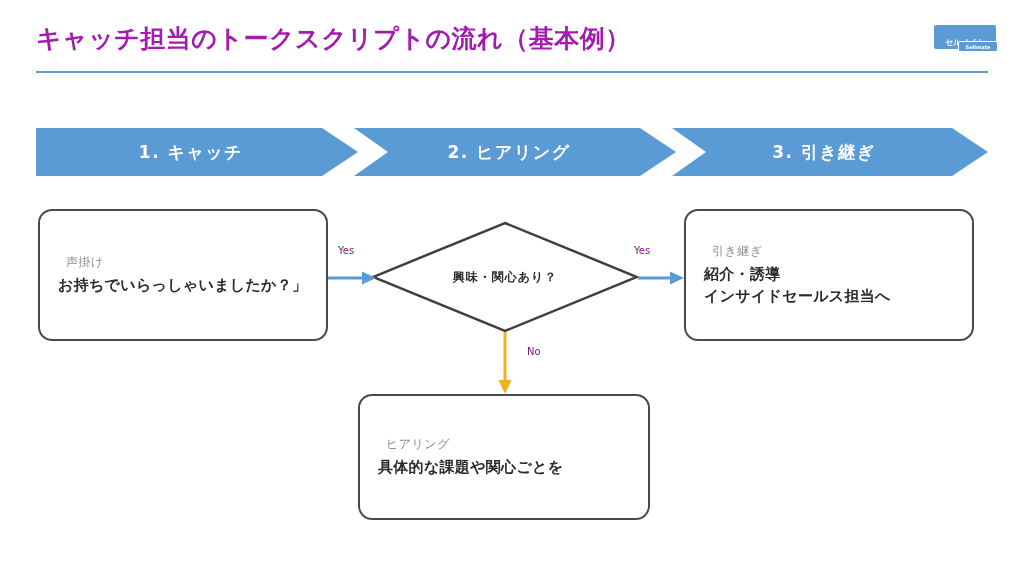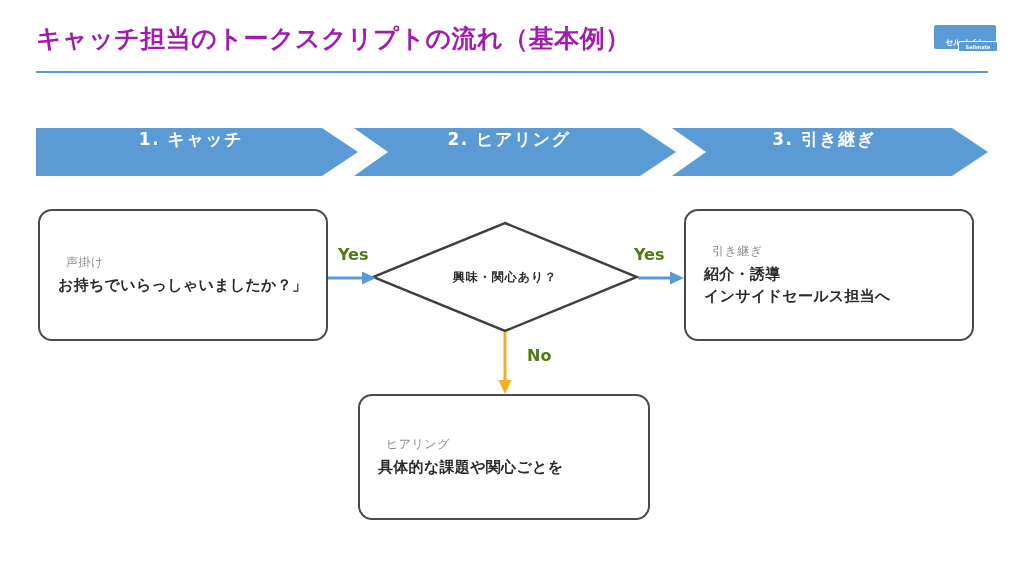--- a/index.html
+++ b/index.html
@@ -87,20 +87,21 @@
     top: 128px;
     width: 952px;
     height: 48px;
   }
   .chevron {
     position: absolute;
     top: 0;
     height: 48px;
     background: #5b9bd5;
     display: flex;
+    align-items: center;
     justify-content: center;
   }
   .chevron span {
     font-size: 17px;
     font-weight: bold;
     color: #ffffff;
     letter-spacing: 1.5px;
     transform: translateX(-6px);
   }
   .chev-1 {
@@ -173,23 +174,23 @@
     color: #2b2b2b;
     letter-spacing: 1px;
   }
 
   
   .conn { position: absolute; }
   .conn svg { display: block; overflow: visible; }
 
   .edge-label {
     position: absolute;
-    font-size: 16px;
-    font-weight: bold;
-    color: #4d7c0f;
+    font-size: 10px;
+    font-weight: normal;
+    color: #701a75;
   }
   .label-yes-1 { left: 338px; top: 245px; }
   .label-yes-2 { left: 634px; top: 245px; }
   .label-no    { left: 527px; top: 346px; }
 </style>
 </head>
 <body>
 
 <div class="slide">
 

